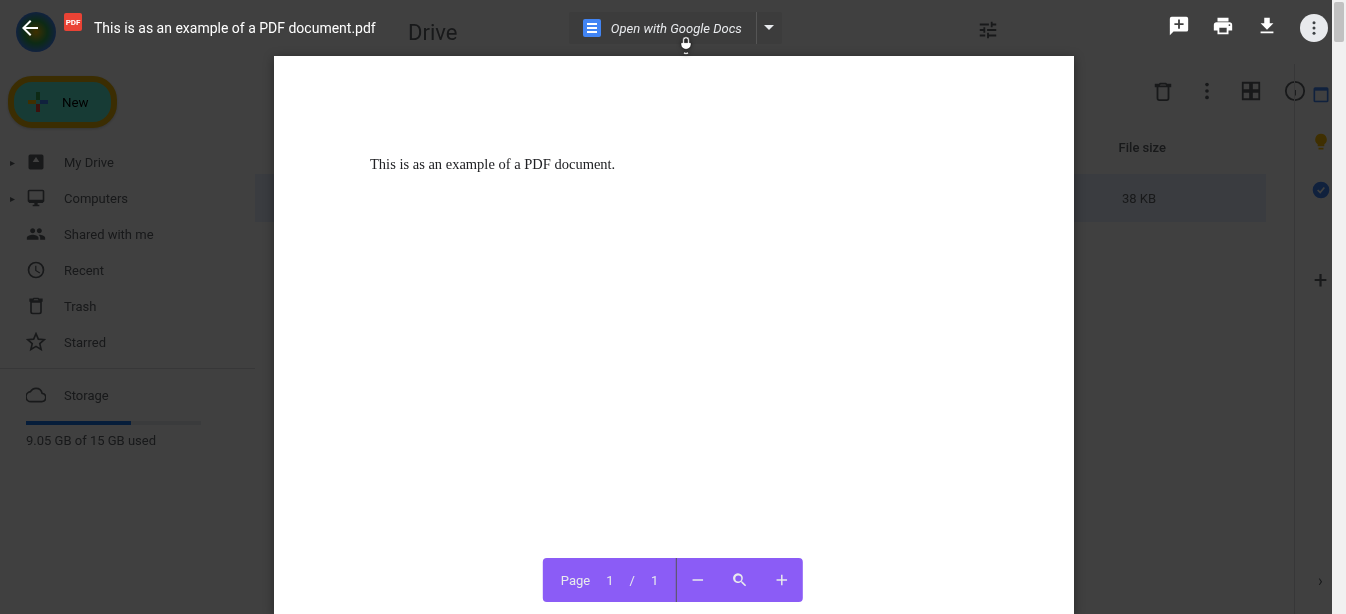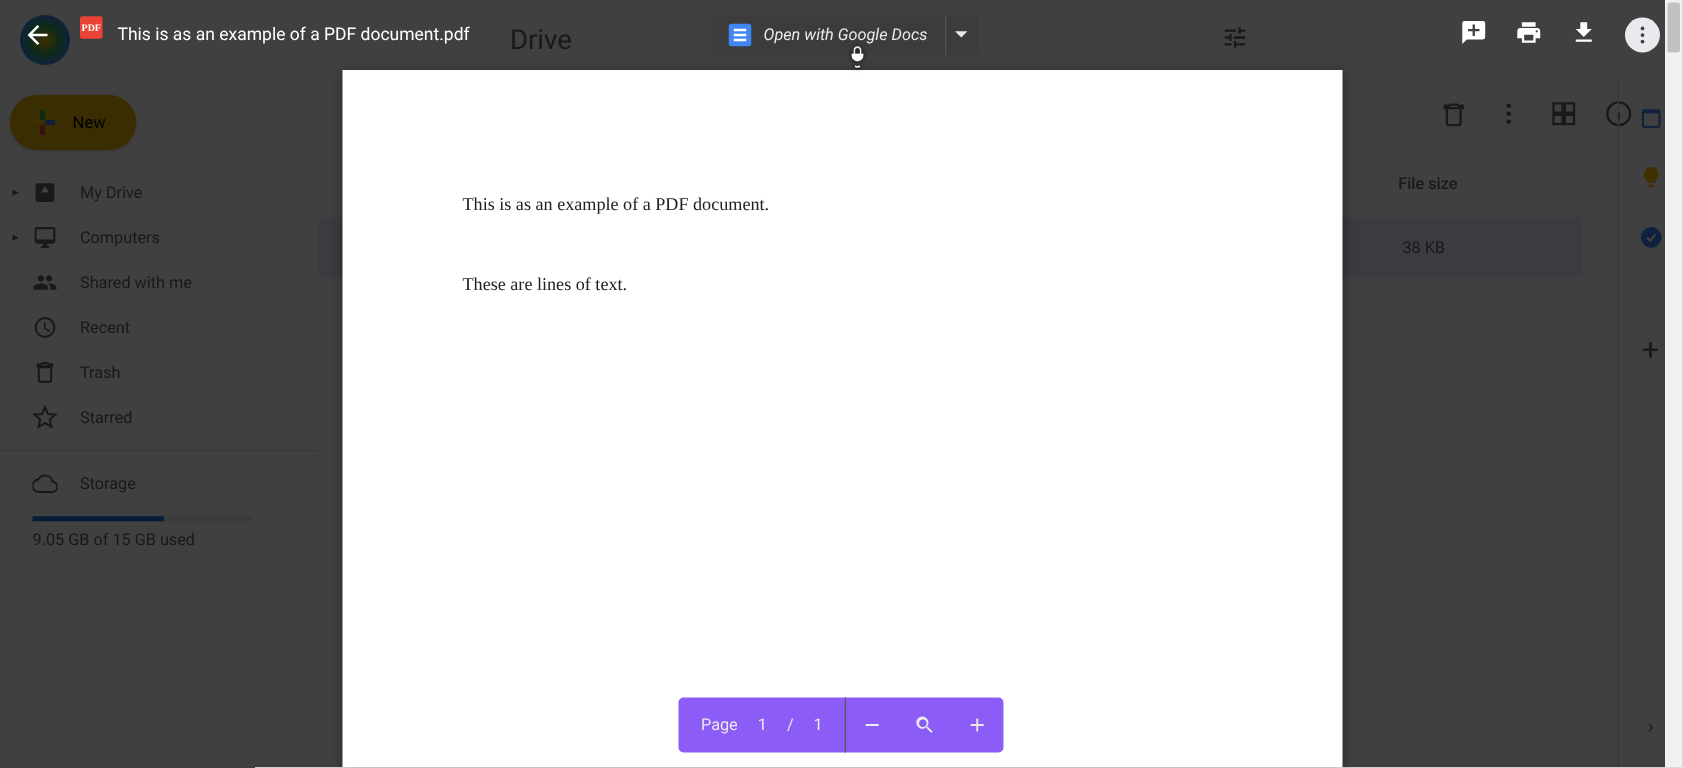--- a/index.html
+++ b/index.html
@@ -6,21 +6,21 @@
 body { width: 1346px; height: 614px; overflow: hidden; position: relative; background: #fff; }
 
 
 .drive-bg { position: absolute; inset: 0; background: #fff; }
 .drive-header { height: 64px; display: flex; align-items: center; padding: 0 16px; }
 .drive-logo { width: 40px; height: 40px; border-radius: 50%; background: radial-gradient(circle, #fbbc04 0%, #34a853 40%, #4285f4 70%); margin-right: 12px; }
 .drive-title { font-size: 22px; color: #5f6368; margin-left: 340px; }
 .drive-settings-ico { margin-left: 520px; color: #5f6368; }
 .drive-body { display: flex; height: calc(100% - 64px); }
 .sidebar { width: 255px; padding: 8px 0; }
-.new-btn { display: inline-flex; align-items: center; gap: 12px; margin: 4px 8px 16px 8px; padding: 8px 22px 8px 12px; border: 2px solid #eab308; border-radius: 24px; box-shadow: 0 1px 3px rgba(0,0,0,0.2); background: #eab308; text-align: center; }
+.new-btn { display: inline-flex; align-items: center; gap: 12px; margin: 4px 8px 16px 8px; padding: 8px 22px 8px 12px; border: 6px solid #eab308; border-radius: 24px; box-shadow: 0 1px 3px rgba(0,0,0,0.2); background: #5eead4; text-align: center; }
 .plus-ico { width: 24px; height: 24px; }
 .nav-item { display: flex; align-items: center; gap: 18px; padding: 8px 12px 8px 26px; color: #5f6368; font-size: 13px; position: relative; }
 .nav-item .chev { position: absolute; left: 10px; font-size: 10px; color: #5f6368; }
 .nav-item svg { width: 20px; height: 20px; fill: #5f6368; }
 .divider { border-top: 1px solid #dadce0; margin: 8px 0; }
 .storage-bar { height: 4px; width: 175px; background: #e8eaed; margin: 8px 0 8px 26px; position: relative; }
 .storage-bar-fill { position: absolute; left: 0; top: 0; height: 100%; width: 60%; background: #1a73e8; }
 .storage-text { font-size: 13px; color: #5f6368; margin-left: 26px; }
 .buy-btn { margin: 16px 0 0 26px; padding: 8px 20px; border: 1px solid #dadce0; border-radius: 4px; color: #1a73e8; font-size: 14px; font-weight: 500; background: #fff; }
 
@@ -35,21 +35,21 @@
 .rail-add { position: absolute; bottom: 320px; font-size: 24px; color: #5f6368; }
 .rail-chev { position: absolute; bottom: 24px; font-size: 16px; color: #5f6368; }
 
 
 .overlay { position: absolute; inset: 0; background: rgba(0,0,0,0.75); }
 
 
 .viewer { position: absolute; inset: 0; }
 .viewer-header { height: 56px; display: flex; align-items: center; padding: 0 18px; color: #fff; }
 .back-arrow { width: 24px; height: 24px; fill: #fff; cursor: pointer; }
-.pdf-badge { width: 18px; height: 18px; background: #ea4335; border-radius: 2px; color: #fff; font-size: 8px; font-weight: bold; display: flex; align-items: center; justify-content: center; margin: 0 12px 12px 22px; font-family: Liberation Serif, serif; }
+.pdf-badge { width: 18px; height: 18px; background: #ea4335; border-radius: 2px; color: #fff; font-size: 8px; font-weight: bold; display: flex; align-items: center; justify-content: center; margin: 0 12px 12px 22px; }
 .file-title { font-size: 14px; color: #fff; }
 .open-with { margin-left: auto; margin-right: auto; display: flex; align-items: center; background: #3c3c3c; height: 32px; border-radius: 2px; }
 .open-with-main { display: flex; align-items: center; gap: 10px; padding: 0 14px; height: 100%; cursor: pointer; font-style: italic; }
 .docs-ico { width: 18px; height: 18px; background: #4285f4; border-radius: 2px; display: flex; align-items: center; justify-content: center; }
 .docs-ico-inner { width: 10px; height: 2px; background: #fff; box-shadow: 0 -4px 0 #fff, 0 4px 0 #fff; }
 .open-with-text { font-size: 13px; color: #e8eaed; }
 .open-with-drop { width: 26px; height: 100%; border-left: 1px solid #555; display: flex; align-items: center; justify-content: center; cursor: pointer; }
 .open-with-drop svg { fill: #e8eaed; width: 10px; height: 10px; }
 .viewer-actions { display: flex; align-items: center; gap: 22px; margin-left: auto; }
 .viewer-actions > * { cursor: pointer; }
@@ -232,21 +232,20 @@
             <circle cx="12" cy="5" r="2"></circle>
             <circle cx="12" cy="12" r="2"></circle>
             <circle cx="12" cy="19" r="2"></circle>
           </svg>
       </span>
     </div>
   </div>
 
   <div class="page-canvas">
     <p>This is as an example of a PDF document.</p>
-    <p>These are lines of text.</p>
   </div>
 
   <div class="page-controls">
     <div class="pc-page">
       <span>Page</span>
       <span>1</span>
       <span>/</span>
       <span>1</span>
     </div>
     <div class="pc-sep"></div>

